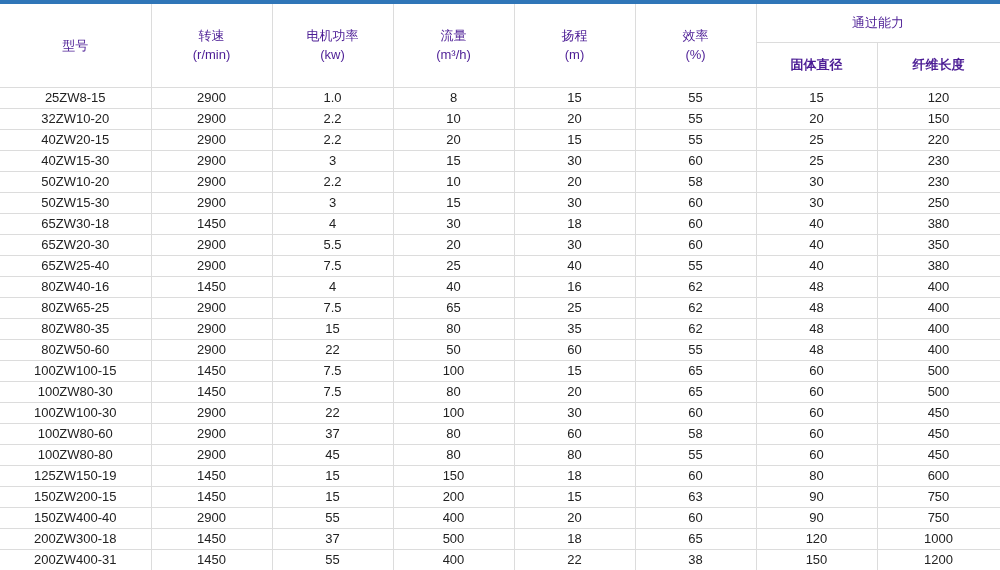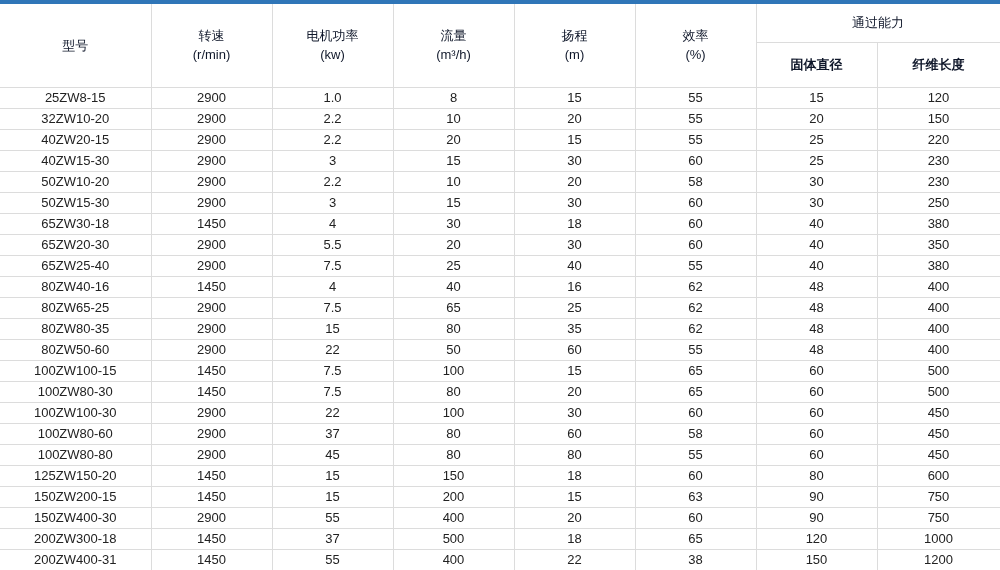--- a/index.html
+++ b/index.html
@@ -29,21 +29,21 @@
     border-bottom: 1px solid #dcdcdc;
     text-align: center;
     vertical-align: middle;
     font-weight: normal;
     overflow: hidden;
     white-space: nowrap;
   }
   .spec-table th {
     font-size: 13px;
     line-height: 19px;
-    color: #0f172a;
+    color: #4c1d95;
   }
   .spec-table td {
     font-size: 13px;
     height: 21px;
     padding: 0;
     color: #222222;
   }
   
   .spec-table thead tr.group-row th { height: 38px; }
   .spec-table thead tr.sub-row th   { height: 45px; font-weight: bold; }
@@ -274,41 +274,41 @@
           <td>100ZW80-80</td>
           <td>2900</td>
           <td>45</td>
           <td>80</td>
           <td>80</td>
           <td>55</td>
           <td>60</td>
           <td>450</td>
         </tr>
         <tr>
-          <td>125ZW150-20</td>
+          <td>125ZW150-19</td>
           <td>1450</td>
           <td>15</td>
           <td>150</td>
           <td>18</td>
           <td>60</td>
           <td>80</td>
           <td>600</td>
         </tr>
         <tr>
           <td>150ZW200-15</td>
           <td>1450</td>
           <td>15</td>
           <td>200</td>
           <td>15</td>
           <td>63</td>
           <td>90</td>
           <td>750</td>
         </tr>
         <tr>
-          <td>150ZW400-30</td>
+          <td>150ZW400-40</td>
           <td>2900</td>
           <td>55</td>
           <td>400</td>
           <td>20</td>
           <td>60</td>
           <td>90</td>
           <td>750</td>
         </tr>
         <tr>
           <td>200ZW300-18</td>

